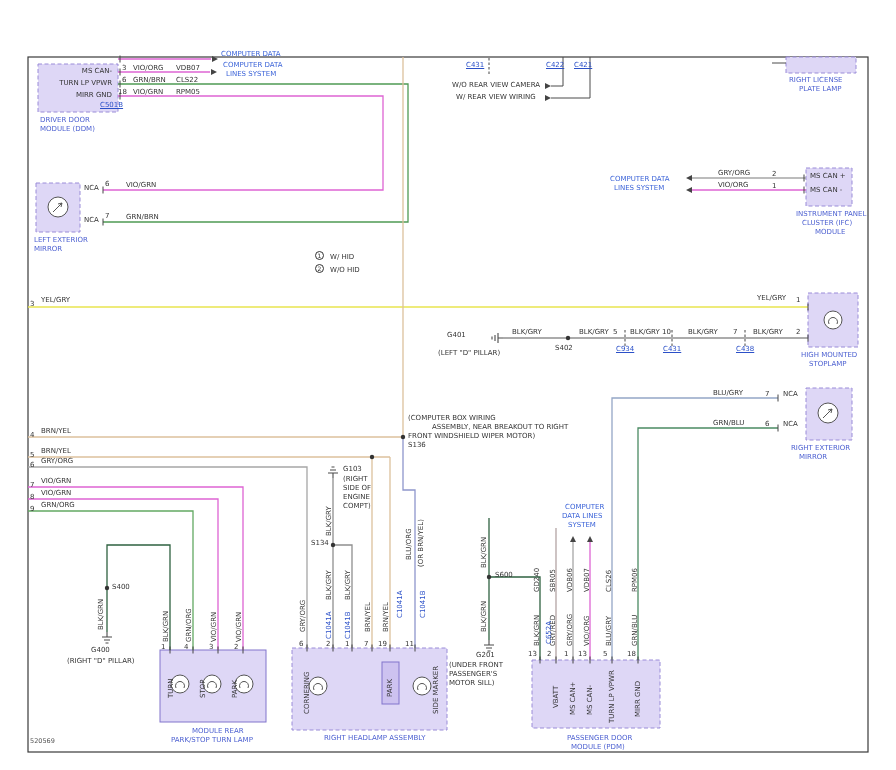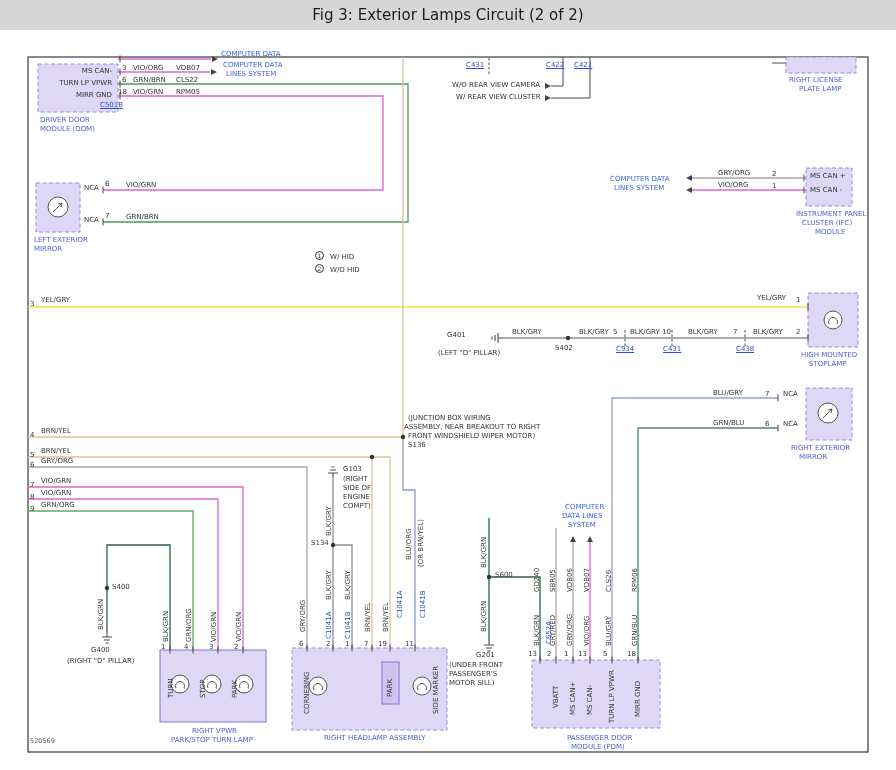--- a/index.html
+++ b/index.html
@@ -20,21 +20,20 @@
   .rt{text-align:right}
   .dim{color:#555;font-size:6.5px}
   .circ{position:absolute;width:9px;height:9px;border:1px solid #333;border-radius:50%;
         font-size:6px;line-height:8px;text-align:center;color:#333}
 </style>
 </head>
 <body>
 
 <div class="stage">
 
-  <div class="titlebar">Fig 3: Exterior Lamps Circuit (2 of 2)</div>
 
   <svg class="wires" width="896" height="770" viewBox="0 0 896 770">
     <defs>
       <g id="gnd" stroke="#4a4a4a" stroke-width="1.1" fill="none">
         <path d="M0,0 V5 M-5,5 H5 M-3,8 H3 M-1.5,11 H1.5"></path>
       </g>
       <g id="lamp" stroke="#555" fill="#fff" stroke-width="1">
         <circle r="9"></circle>
           <path d="M-4,4 A4.5,4.5 0 1 1 4,4" fill="none"></path>
       </g>
@@ -188,21 +187,21 @@
   <div class="lb" style="left:84px;top:216px">NCA</div>
   <div class="lb" style="left:105px;top:212px">7</div>
   <div class="lb" style="left:126px;top:213px">GRN/BRN</div>
   <div class="lb mod" style="left:34px;top:236px">LEFT EXTERIOR</div>
   <div class="lb mod" style="left:34px;top:245px">MIRROR</div>
 
   <div class="lb blue ul" style="left:466px;top:61px">C431</div>
   <div class="lb blue ul" style="left:546px;top:61px">C422</div>
   <div class="lb blue ul" style="left:574px;top:61px">C421</div>
   <div class="lb" style="left:452px;top:81px">W/O REAR VIEW CAMERA</div>
-  <div class="lb" style="left:456px;top:93px">W/ REAR VIEW CLUSTER</div>
+  <div class="lb" style="left:456px;top:93px">W/ REAR VIEW WIRING</div>
   <div class="lb mod" style="left:789px;top:76px">RIGHT LICENSE</div>
   <div class="lb mod" style="left:799px;top:85px">PLATE LAMP</div>
 
   <div class="lb sys" style="left:610px;top:175px">COMPUTER DATA</div>
   <div class="lb sys" style="left:614px;top:184px">LINES SYSTEM</div>
   <div class="lb" style="left:718px;top:169px">GRY/ORG</div>
   <div class="lb" style="left:772px;top:170px">2</div>
   <div class="lb" style="left:810px;top:172px">MS CAN +</div>
   <div class="lb" style="left:718px;top:181px">VIO/ORG</div>
   <div class="lb" style="left:772px;top:182px">1</div>
@@ -253,22 +252,22 @@
   <div class="lb" style="left:41px;top:447px">BRN/YEL</div>
   <div class="lb" style="left:30px;top:461px">6</div>
   <div class="lb" style="left:41px;top:457px">GRY/ORG</div>
   <div class="lb" style="left:30px;top:481px">7</div>
   <div class="lb" style="left:41px;top:477px">VIO/GRN</div>
   <div class="lb" style="left:30px;top:493px">8</div>
   <div class="lb" style="left:41px;top:489px">VIO/GRN</div>
   <div class="lb" style="left:30px;top:505px">9</div>
   <div class="lb" style="left:41px;top:501px">GRN/ORG</div>
 
-  <div class="lb" style="left:408px;top:414px">(JUNCTION BOX WIRING</div>
-  <div class="lb" style="left:404px;top:423px">ASSEMBLY, NEAR BREAKOUT TO RIGHT</div>
+  <div class="lb" style="left:408px;top:414px">(COMPUTER BOX WIRING</div>
+  <div class="lb" style="left:432px;top:423px">ASSEMBLY, NEAR BREAKOUT TO RIGHT</div>
   <div class="lb" style="left:408px;top:432px">FRONT WINDSHIELD WIPER MOTOR)</div>
   <div class="lb" style="left:408px;top:441px">S136</div>
 
   <div class="lb" style="left:343px;top:465px">G103</div>
   <div class="lb" style="left:343px;top:475px">(RIGHT</div>
   <div class="lb" style="left:343px;top:484px">SIDE OF</div>
   <div class="lb" style="left:343px;top:493px">ENGINE</div>
   <div class="lb" style="left:343px;top:502px">COMPT)</div>
   <div class="vlb" style="left:325px;top:536px">BLK/GRY</div>
   <div class="lb" style="left:311px;top:539px">S134</div>
@@ -299,21 +298,21 @@
   <div class="lb" style="left:161px;top:643px">1</div>
   <div class="vlb" style="left:185px;top:642px">GRN/ORG</div>
   <div class="lb" style="left:184px;top:643px">4</div>
   <div class="vlb" style="left:210px;top:642px">VIO/GRN</div>
   <div class="lb" style="left:209px;top:643px">3</div>
   <div class="vlb" style="left:235px;top:642px">VIO/GRN</div>
   <div class="lb" style="left:234px;top:643px">2</div>
   <div class="vlb" style="left:167px;top:698px">TURN</div>
   <div class="vlb" style="left:199px;top:698px">STOP</div>
   <div class="vlb" style="left:231px;top:698px">PARK</div>
-  <div class="lb mod" style="left:192px;top:727px">RIGHT VPWR</div>
+  <div class="lb mod" style="left:192px;top:727px">MODULE REAR</div>
   <div class="lb mod" style="left:171px;top:736px">PARK/STOP TURN LAMP</div>
   <div class="lb" style="left:112px;top:583px">S400</div>
   <div class="vlb" style="left:97px;top:630px">BLK/GRN</div>
   <div class="lb" style="left:91px;top:646px">G400</div>
   <div class="lb" style="left:67px;top:657px">(RIGHT "D" PILLAR)</div>
 
   <div class="lb" style="left:495px;top:571px">S600</div>
   <div class="vlb" style="left:480px;top:568px">BLK/GRN</div>
   <div class="vlb" style="left:480px;top:632px">BLK/GRN</div>
   <div class="lb" style="left:476px;top:651px">G201</div>

